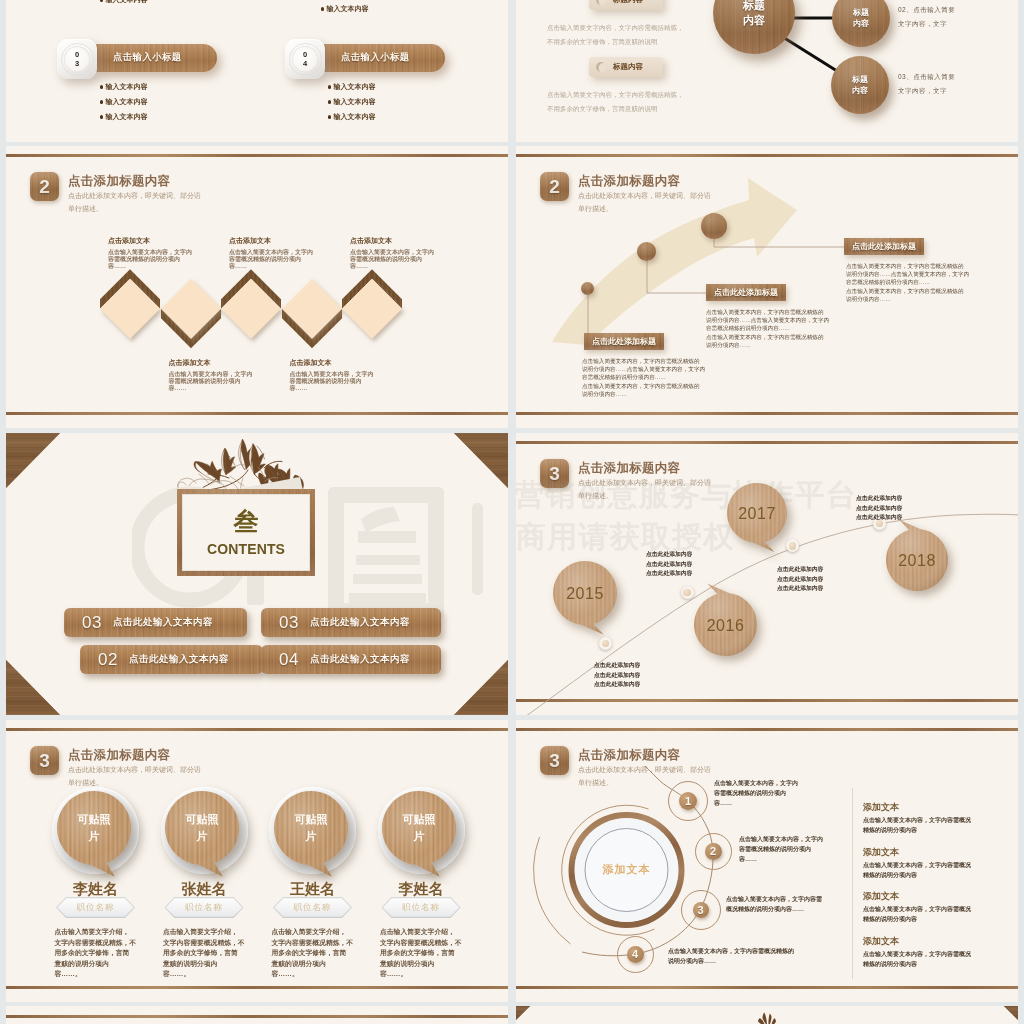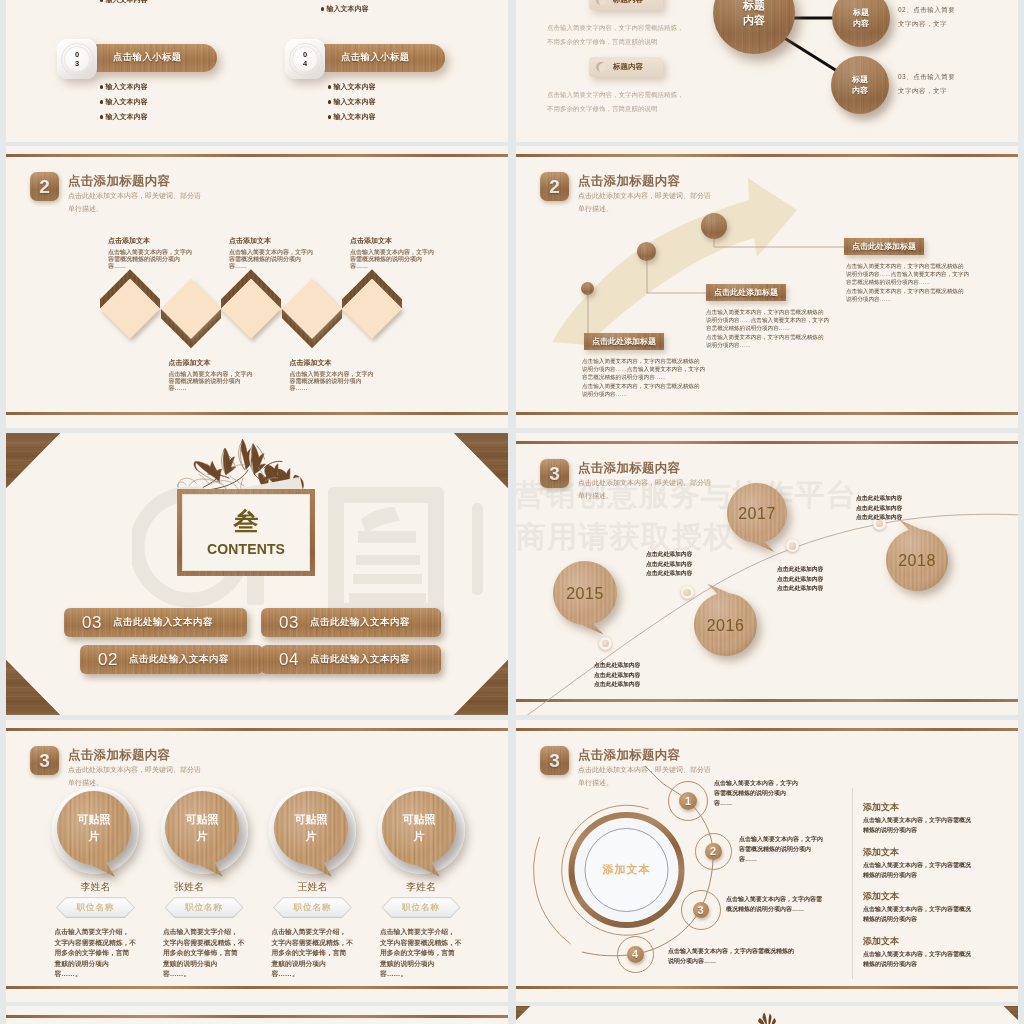--- a/index.html
+++ b/index.html
@@ -203,29 +203,29 @@
   .tlnode:after{content:"";width:60%;height:60%;border-radius:50%;
       background:radial-gradient(circle at 35% 30%,#f3e3cd,#ddc3a4);}
 
   
   .teamgroup{position:absolute;inset:0;}
   .avring{position:absolute;border-radius:50%;
       background:linear-gradient(155deg,#fefefe 0%,#f0f1f2 40%,#d7dadd 75%,#eceef0 100%);
       box-shadow:3px 5px 9px rgba(130,122,112,.42), inset 0 1px 2px #fff;}
   .phtxt{font-size:11px;fill:#fffdfa;font-weight:bold;
       font-family:"Liberation Sans",sans-serif;}
-  .tname{position:absolute;font-size:10px;font-weight:normal;color:#7b5a30;white-space:nowrap;}
+  .tname{position:absolute;font-size:15px;font-weight:bold;color:#7b5a30;white-space:nowrap;}
   .trole{position:absolute;height:21px;display:flex;align-items:center;justify-content:center;
       background:linear-gradient(180deg,#d6d8da,#c9cbcd);
       clip-path:polygon(0 50%, 10px 0, calc(100% - 10px) 0, 100% 50%, calc(100% - 10px) 100%, 10px 100%);
       filter:drop-shadow(1px 2px 2px rgba(145,135,125,.45));}
   .trole:before{content:"";position:absolute;inset:1.2px;
       background:linear-gradient(180deg,#fdfdfd 0%,#f3f3f4 55%,#e7e8ea 100%);
       clip-path:polygon(0 50%, 9px 0, calc(100% - 9px) 0, 100% 50%, calc(100% - 9px) 100%, 9px 100%);}
-  .trole .rtxt{position:relative;z-index:2;font-size:8.5px;font-weight:bold;color:#d3bc90;letter-spacing:1px;}
+  .trole .rtxt{position:relative;z-index:2;font-size:8.5px;font-weight:normal;color:#d3bc90;letter-spacing:1px;}
   .tbio{position:absolute;font-size:6.8px;color:#6d5842;line-height:10.5px;white-space:pre;font-weight:bold;}
 
   
   .cirgroup{position:absolute;inset:0;}
   .ctrlabel{position:absolute;text-align:center;font-size:11px;font-weight:bold;color:#e0b274;
       letter-spacing:1px;}
   .nring{position:absolute;border-radius:50%;border:0.9px solid #b4906d;box-sizing:border-box;}
   .ndisc{position:absolute;border-radius:50%;
       background:radial-gradient(circle at 36% 30%,#cfa87e,#a97f57 70%,#9d7350 100%);
       display:flex;align-items:center;justify-content:center;
@@ -747,21 +747,21 @@
       </div>
 <div class="tname" style="left: 59.5px; top: 160px; width: 60px; text-align: center;">李姓名</div>
       <div class="trole" style="left: 50px; top: 177px; width: 79px;">
         <span class="rtxt">职位名称</span>
       </div>
       <div class="tbio" style="left: 48.5px; top: 207px;">点击输入简要文字介绍，
 文字内容需要概况精炼，不
 用多余的文字修饰，言简
 意赅的说明分项内
 容……。</div>
-      <div class="tname" style="left: 168px; top: 160px; width: 60px; text-align: left;">张姓名</div>
+      <div class="tname" style="left: 168px; top: 160px; width: 60px; text-align: center;">张姓名</div>
       <div class="trole" style="left: 158.5px; top: 177px; width: 79px;">
         <span class="rtxt">职位名称</span>
       </div>
       <div class="tbio" style="left: 157px; top: 207px;">点击输入简要文字介绍，
 文字内容需要概况精炼，不
 用多余的文字修饰，言简
 意赅的说明分项内
 容……。</div>
       <div class="tname" style="left: 276.5px; top: 160px; width: 60px; text-align: center;">王姓名</div>
       <div class="trole" style="left: 267px; top: 177px; width: 79px;">

